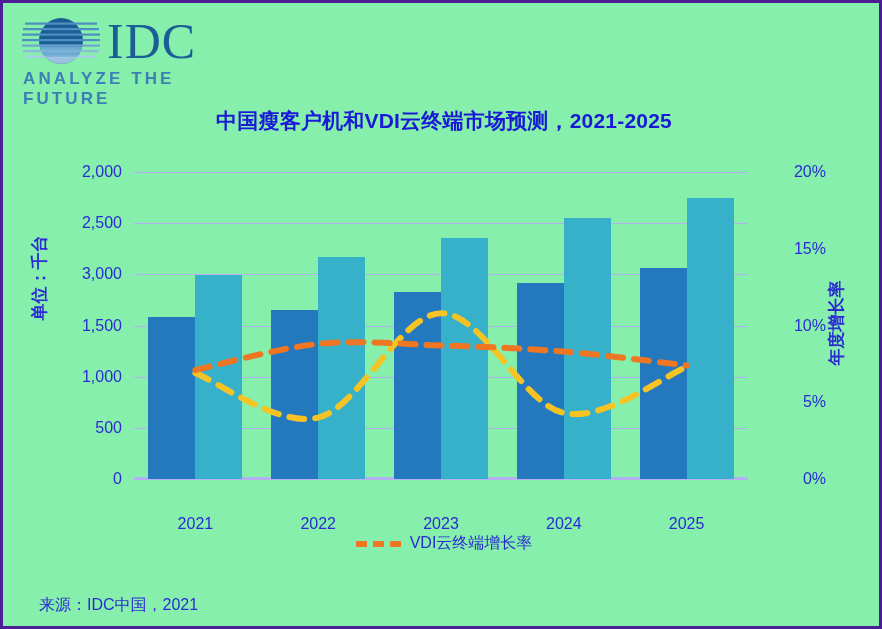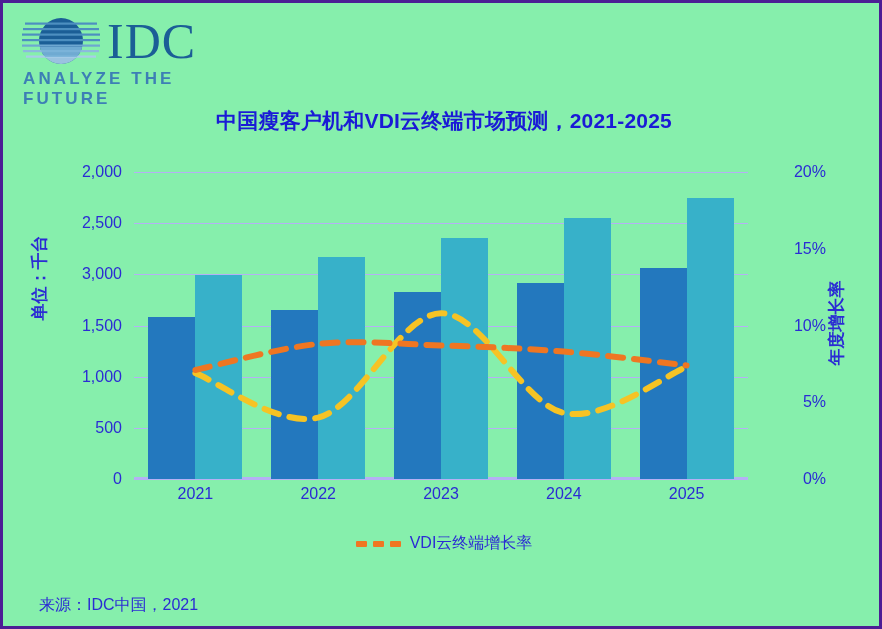--- a/index.html
+++ b/index.html
@@ -123,21 +123,21 @@
     left: 753px;
     width: 70px;
     text-align: right;
     font-size: 16px;
     color: #2b2bd4;
     transform: translateY(-50%);
     white-space: nowrap;
   }
   .xtick {
     position: absolute;
-    top: 482px;
+    top: 512px;
     font-size: 16px;
     color: #2b2bd4;
     text-align: left;
     transform: translateX(-50%);
     white-space: nowrap;
   }
   #ylabel-left {
     position: absolute;
     left: 36px;
     top: 275px;

